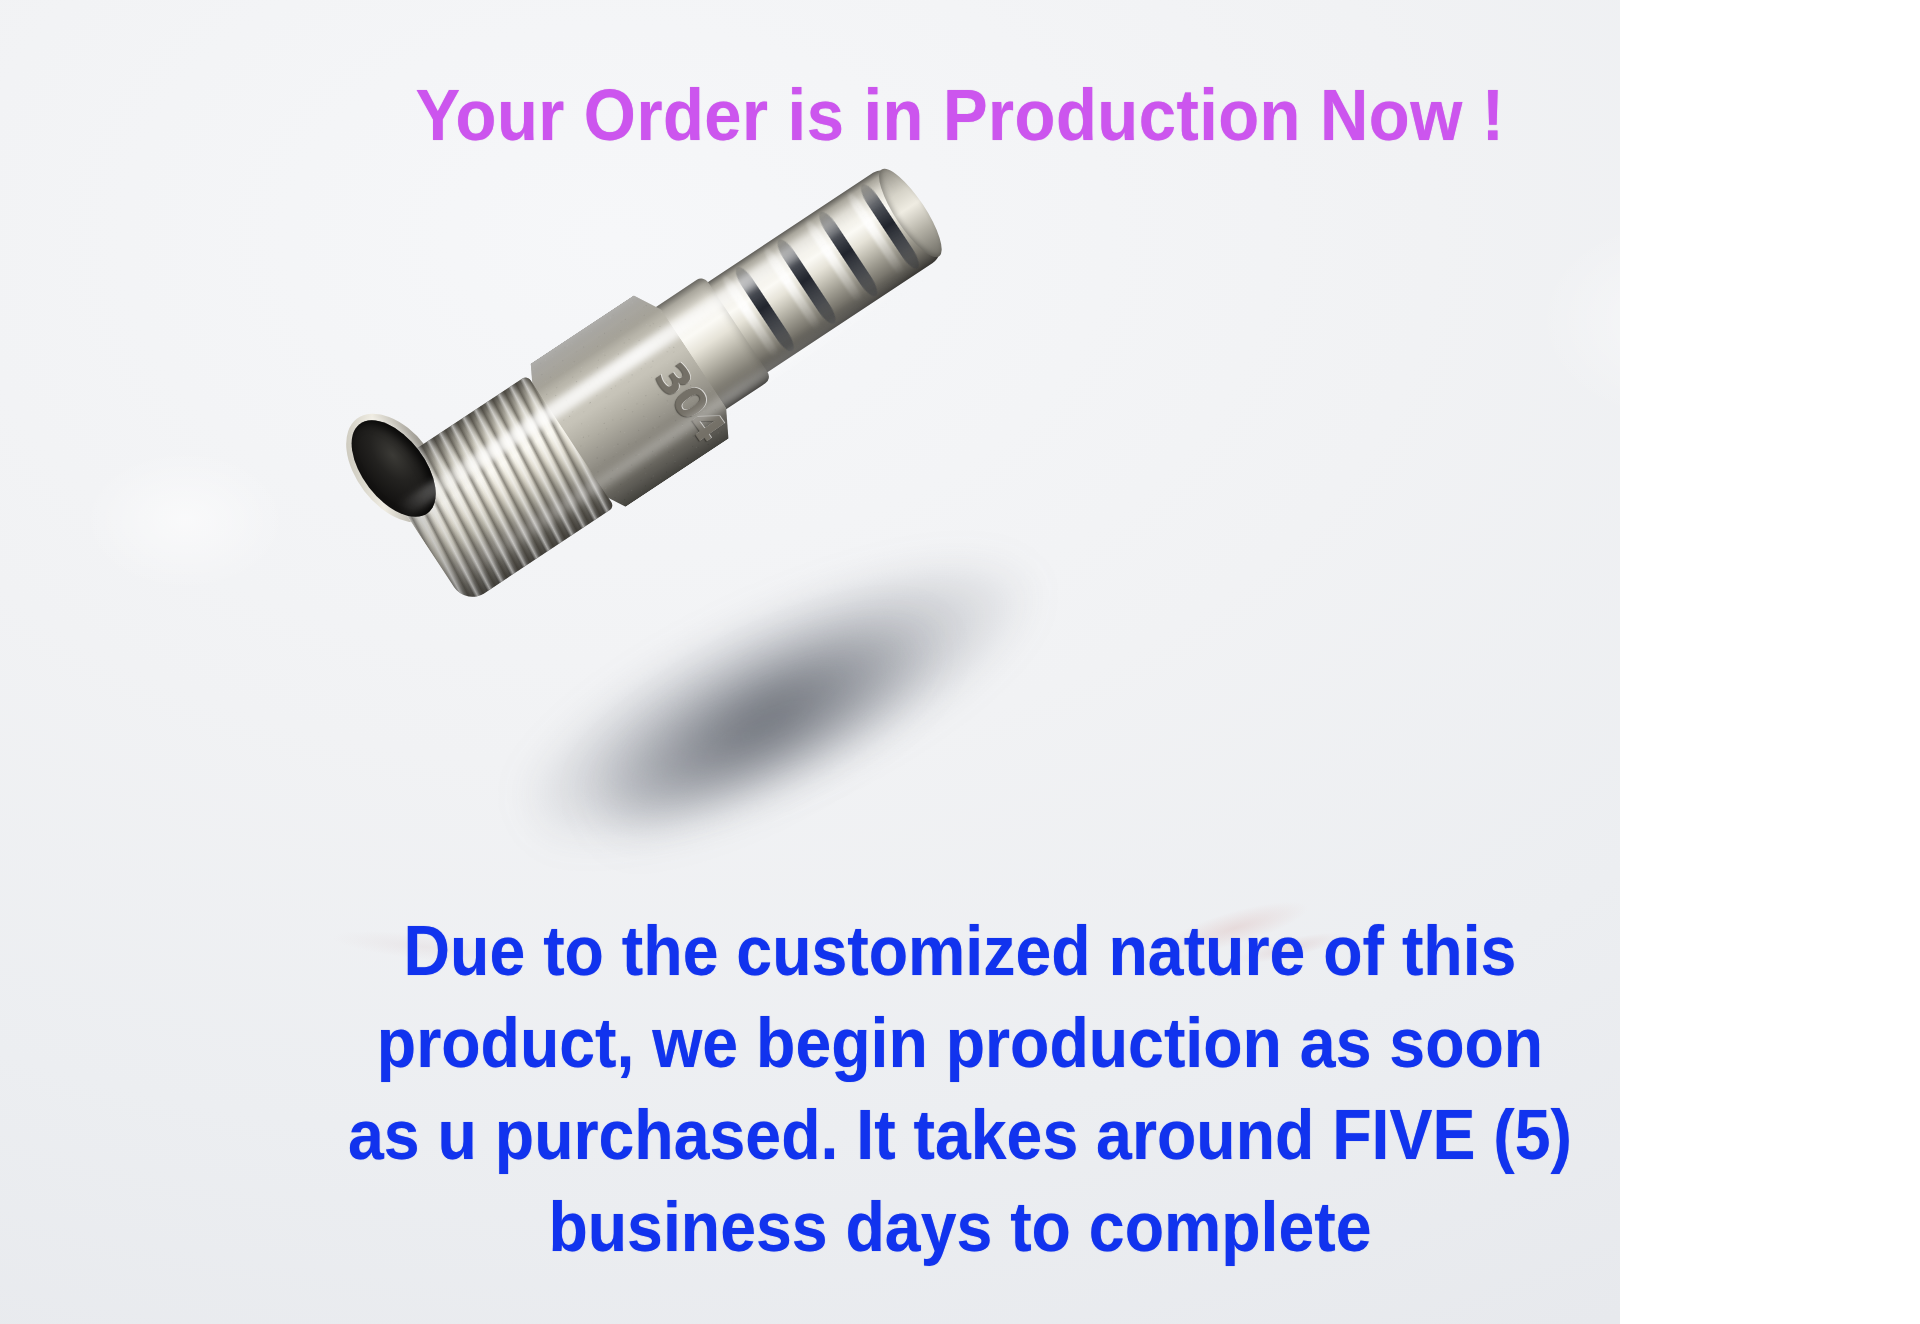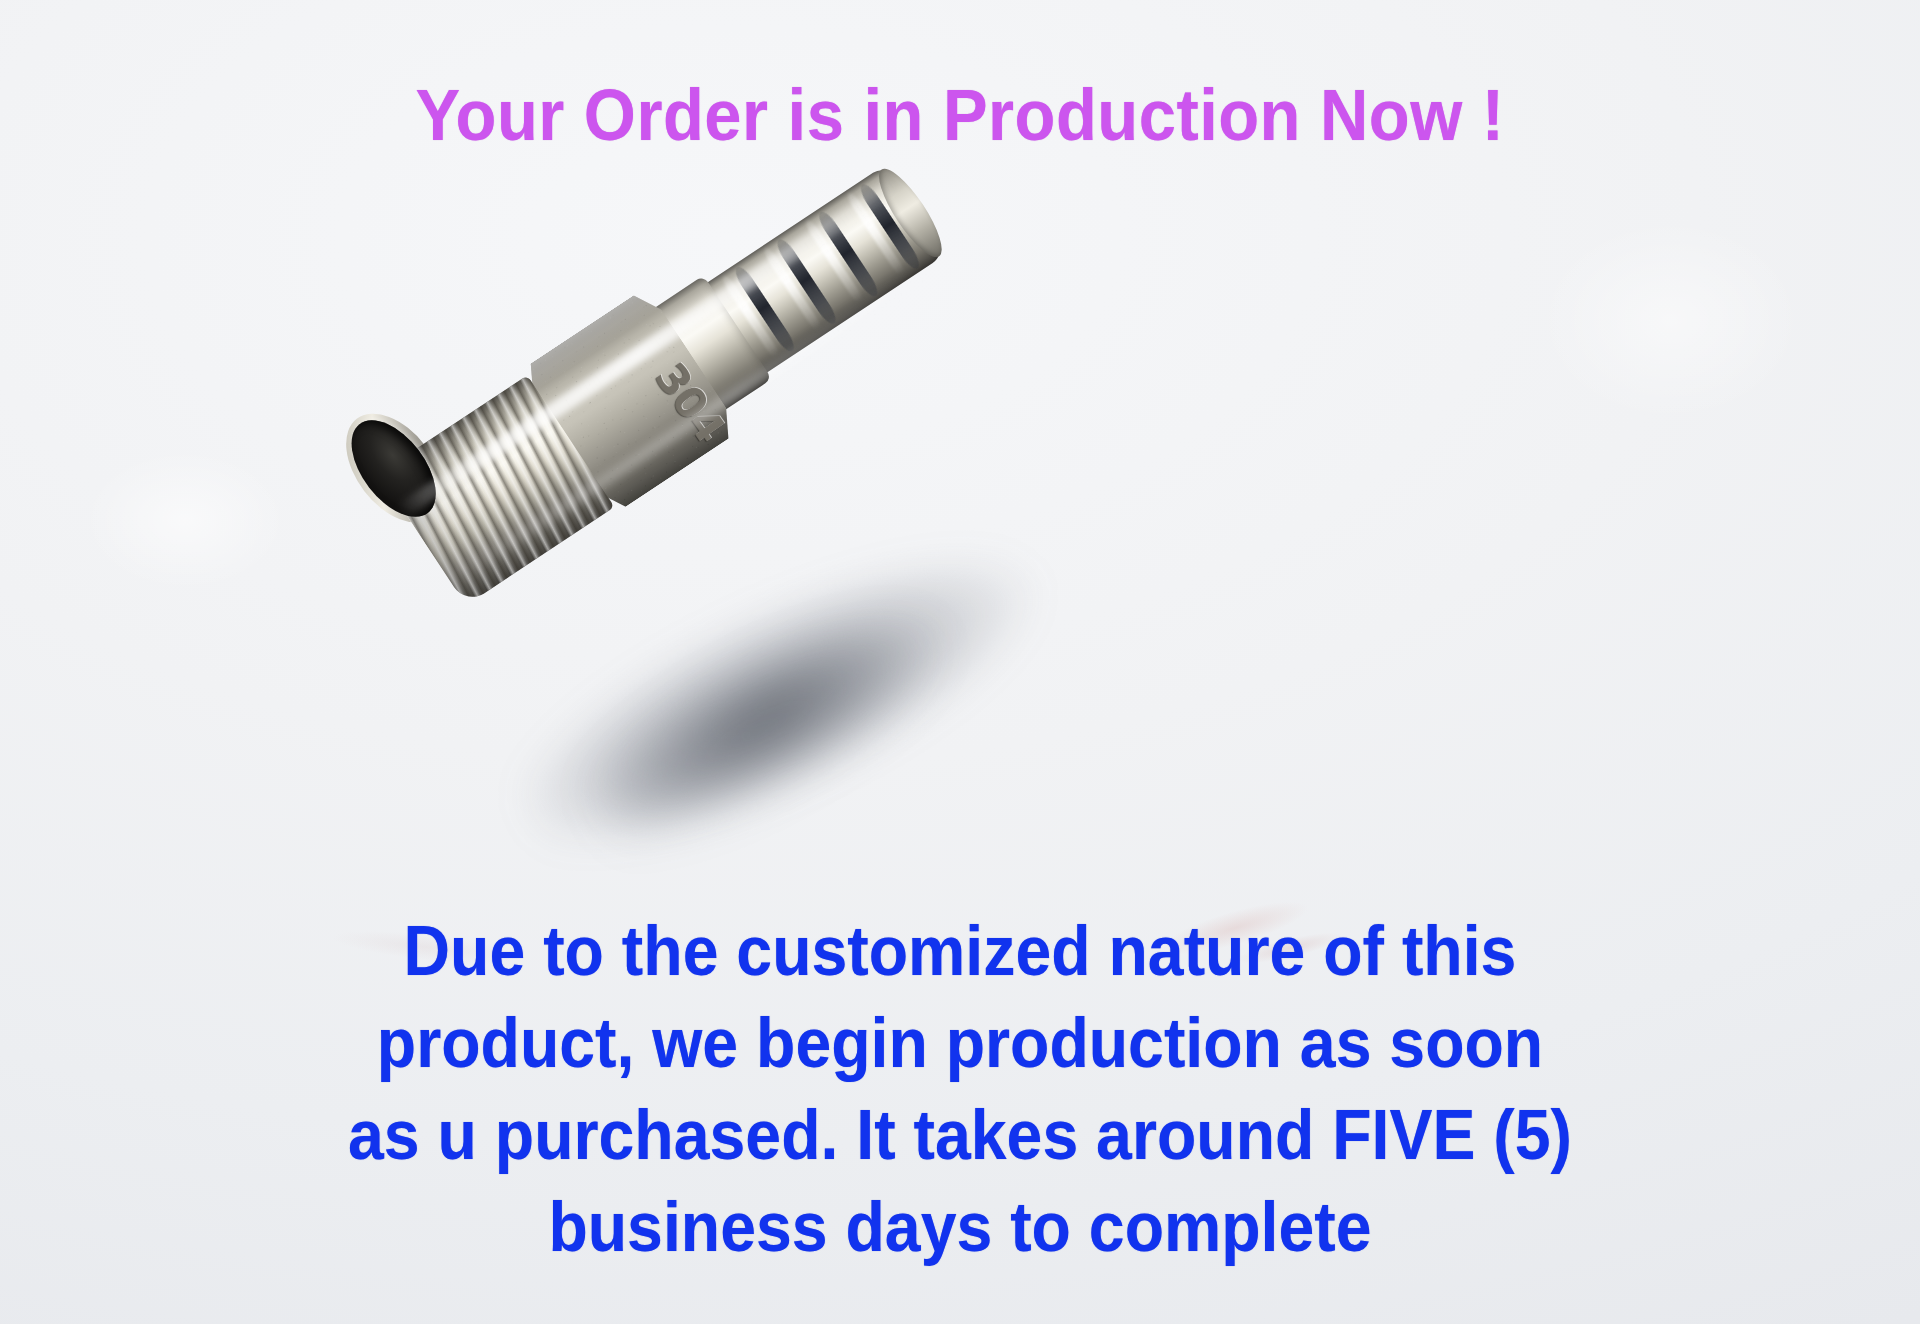--- a/index.html
+++ b/index.html
@@ -3,21 +3,21 @@
 <meta charset="utf-8">
 <title>Your Order is in Production Now !</title>
 <style>
   html, body {
     margin: 0;
     padding: 0;
     background: #ffffff;
   }
   #stage {
     position: relative;
-    width: 1920px;
+    width: 1620px;
     height: 1324px;
     overflow: hidden;
     font-family: "Liberation Sans", sans-serif;
     
     background:
       radial-gradient(120% 95% at 38% 18%, #f6f7f9 0%, #f1f2f4 42%, #eceef1 72%, #e7e9ed 100%);
   }
 
   
   .blemish {

